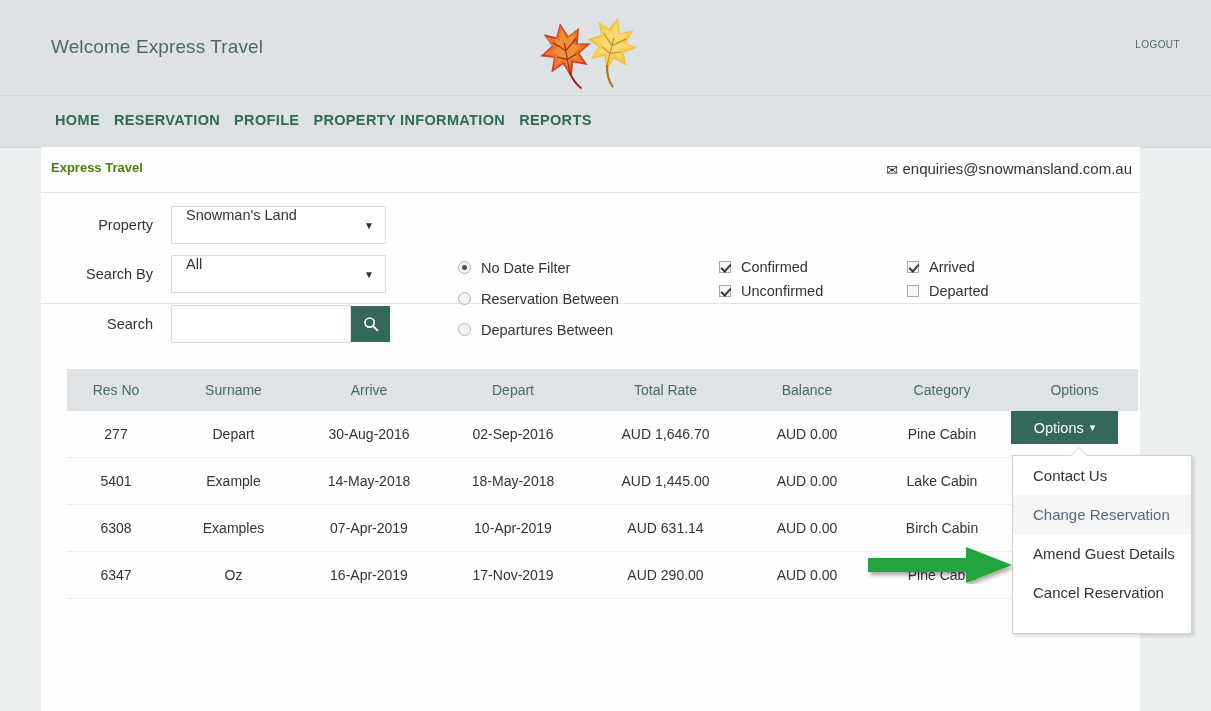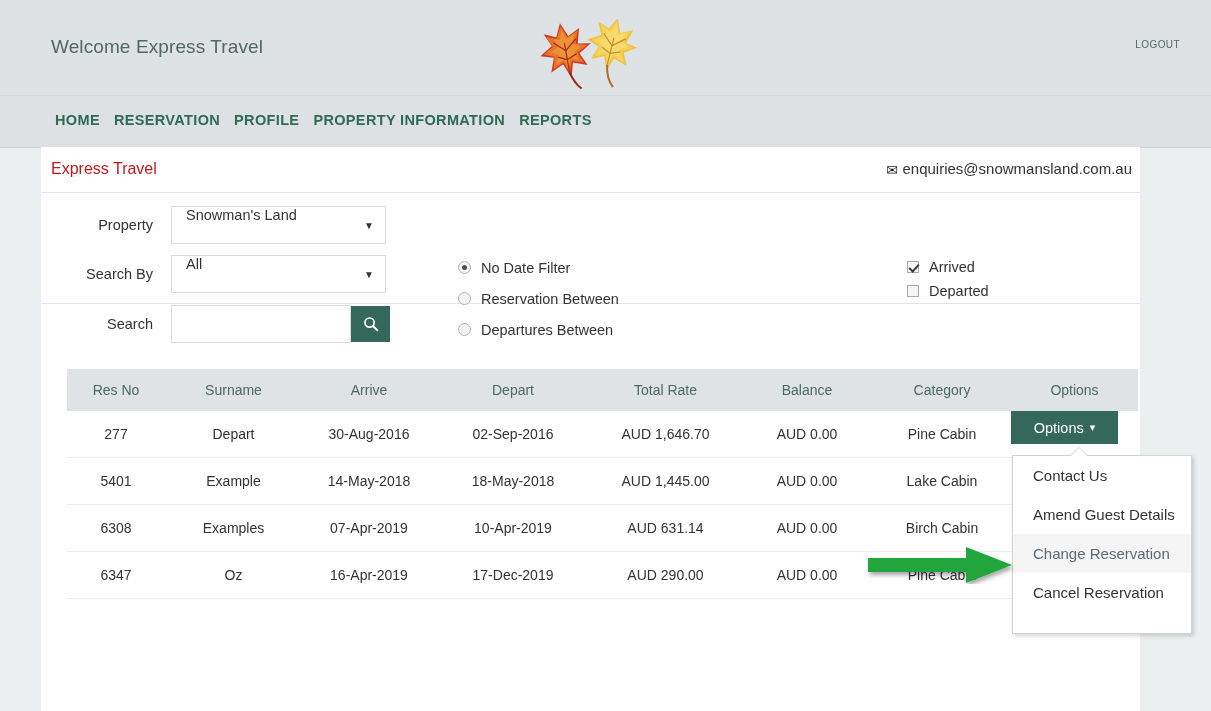--- a/index.html
+++ b/index.html
@@ -45,21 +45,21 @@
   
   .panel{
     position:absolute;left:41px;top:147px;width:1099px;height:564px;
     background:#fefefe;
   }
   .panel-head{
     position:relative;height:45px;border-bottom:1px solid #e2e4e5;
   }
   .panel-title{
     position:absolute;left:10px;top:13px;
-    font-size:16px;font-weight:normal;color:#b91c1c;
+    font-size:13px;font-weight:bold;color:#4d7c0f;
   }
   .panel-email{
     position:absolute;right:8px;top:13px;
     font-size:15px;color:#333;
   }
   .mail-icon{
     position:absolute;right:242px;top:15px;color:#1d1d1d;font-size:14px;
   }
   
   .filters{
@@ -253,20 +253,30 @@
       <div class="radio-item">
         <span class="rdo"></span>
         <label>Reservation Between</label>
       </div>
       <div class="radio-item">
         <span class="rdo"></span>
         <label>Departures Between</label>
       </div>
     </div>
 
+    <div class="checkcol" style="left:678px;top:62px;">
+      <div class="check-item">
+        <span class="chk on"></span>
+        <label>Confirmed</label>
+      </div>
+      <div class="check-item">
+        <span class="chk on"></span>
+        <label>Unconfirmed</label>
+      </div>
+    </div>
 
     <div class="checkcol" style="left:866px;top:62px;">
       <div class="check-item">
         <span class="chk on"></span>
         <label>Arrived</label>
       </div>
       <div class="check-item">
         <span class="chk"></span>
         <label>Departed</label>
       </div>
@@ -315,43 +325,43 @@
       <div class="c4">AUD 631.14</div>
       <div class="c5">AUD 0.00</div>
       <div class="c6">Birch Cabin</div>
       <div class="c7"></div>
     </div>
 
     <div class="trow">
       <div class="c0">6347</div>
       <div class="c1">Oz</div>
       <div class="c2">16-Apr-2019</div>
-      <div class="c3">17-Dec-2019</div>
+      <div class="c3">17-Nov-2019</div>
       <div class="c4">AUD 290.00</div>
       <div class="c5">AUD 0.00</div>
       <div class="c6">Pine Cabin</div>
       <div class="c7"></div>
     </div>
   </div>
 </div>
 
 <div class="optbtn">
   <span>Options</span>
   <span class="cv">▾</span>
 </div>
 
 <div class="dropdown">
   <div class="ditem">
     <span>Contact Us</span>
   </div>
+  <div class="ditem hl">
+    <span>Change Reservation</span>
+  </div>
   <div class="ditem">
     <span>Amend Guest Details</span>
-  </div>
-  <div class="ditem hl">
-    <span>Change Reservation</span>
   </div>
   <div class="ditem">
     <span>Cancel Reservation</span>
   </div>
 </div>
 
 <div class="arrow">
   <svg viewBox="0 0 148 38" width="148" height="38">
     <defs>
       <filter id="ashadow" x="-20%" y="-20%" width="150%" height="160%">

